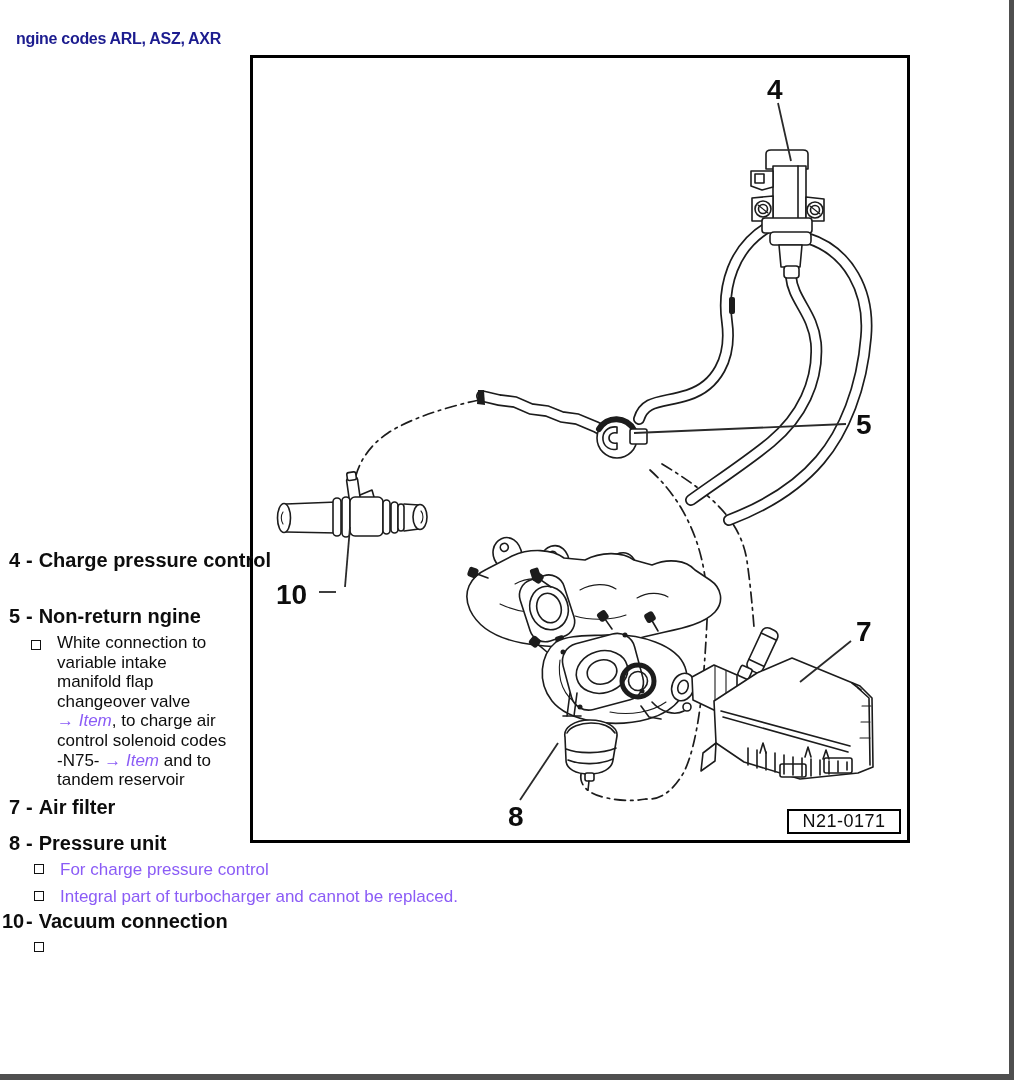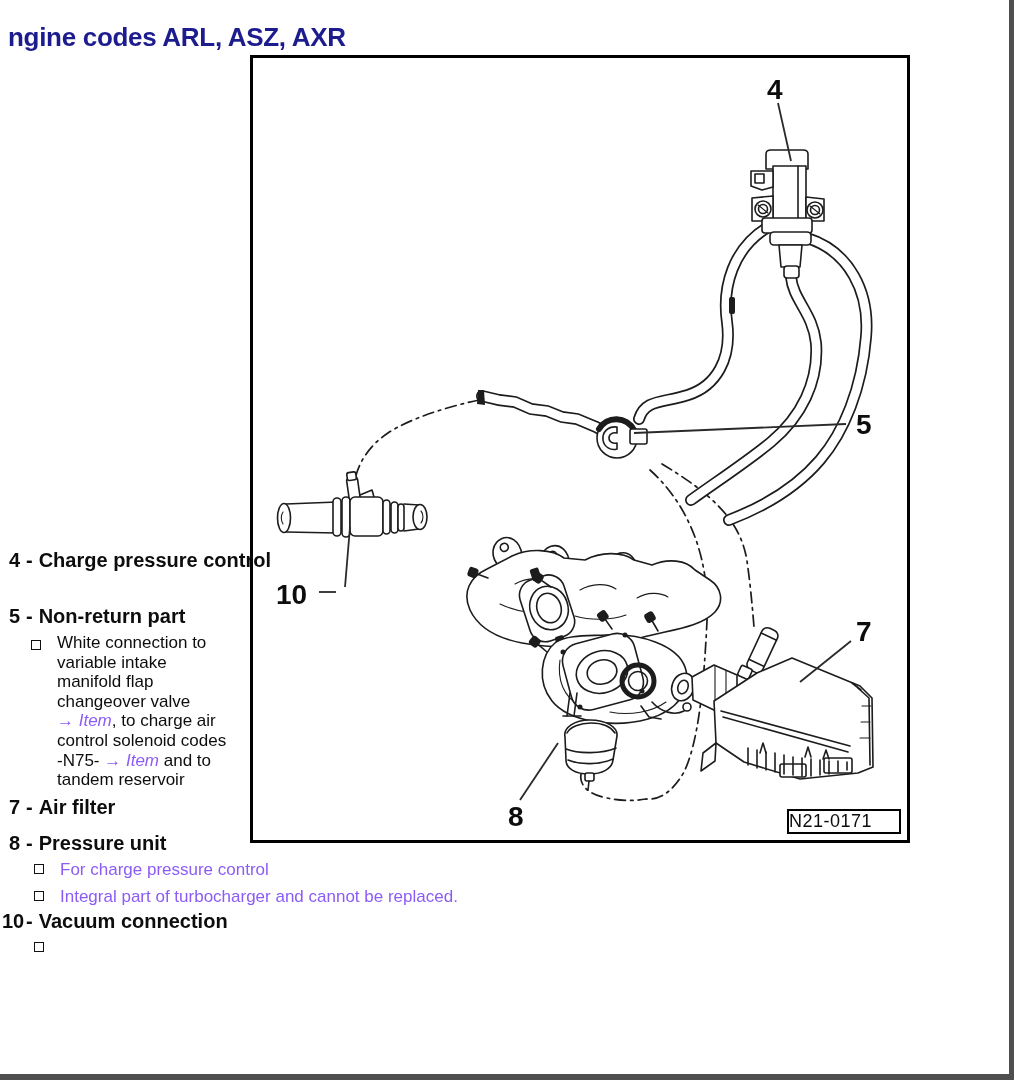--- a/index.html
+++ b/index.html
@@ -1,33 +1,33 @@
 <!DOCTYPE html>
 <html><head>
 <meta charset="utf-8">
 <style>
   html,body{margin:0;padding:0;}
   body{
     width:1014px;height:1080px;position:relative;overflow:hidden;
     background:#ffffff;font-family:"Liberation Sans", sans-serif;color:#111;
   }
   .title{
-    position:absolute;left:0px;top:14px;margin:8px;
-    font-size:26px;font-weight:bold;color:#1c1c8f;letter-spacing:-0.3px;white-space:nowrap;
+    position:absolute;left:0px;top:14px;margin:16px;
+    font-size:16px;font-weight:bold;color:#1c1c8f;letter-spacing:-0.3px;white-space:nowrap;
   }
   .frame{
     position:absolute;left:250px;top:55px;width:660px;height:788px;
     border:3px solid #000;box-sizing:border-box;background:#fff;
   }
   svg.diagram{position:absolute;left:250px;top:55px;width:660px;height:788px;}
   .callout{position:absolute;font-weight:bold;font-size:28px;line-height:1;color:#0d0d0d;}
   .fig-box{
     position:absolute;left:787px;top:809px;width:114px;height:25px;
     border:2px solid #000;box-sizing:border-box;background:#fff;
-    display:flex;align-items:center;justify-content:flex-start;
+    display:flex;align-items:center;justify-content:center;
     font-size:18px;color:#0d0d0d;letter-spacing:0.5px;
   }
   
   .l-item{position:absolute;left:2px;display:flex;align-items:flex-start;
     font-weight:bold;font-size:20px;line-height:23px;color:#0d0d0d;white-space:nowrap;}
   .l-num{width:18px;text-align:right;flex:none;}
   .l-dash{margin:0 6px;flex:none;}
   .note{position:absolute;left:57px;font-size:17px;line-height:19.6px;color:#0d0d0d;white-space:nowrap;}
   .sq{position:absolute;width:8px;height:8px;border:1.6px solid #111;background:#fff;}
   .brow{position:absolute;left:34px;font-size:17px;line-height:19.6px;color:#8b5cf6;white-space:nowrap;}
@@ -260,21 +260,21 @@
   <span class="l-num">4</span>
   <span class="l-dash">-</span>
   <span>
     <span style="display:block">Charge pressure control</span>
   </span>
 </div>
 
 <div class="l-item" style="top:605px">
   <span class="l-num">5</span>
   <span class="l-dash">-</span>
-  <span>Non-return part</span>
+  <span>Non-return ngine</span>
 </div>
 
 <div class="sq" style="left:31px;top:640px"></div>
 <div class="note" style="top:633px">
   <div>White connection to</div>
   <div>variable intake</div>
   <div>manifold flap</div>
   <div>changeover valve</div>
   <div><span class="red">→ Item</span><span>, to charge air</span></div>
   <div>control solenoid codes</div>

